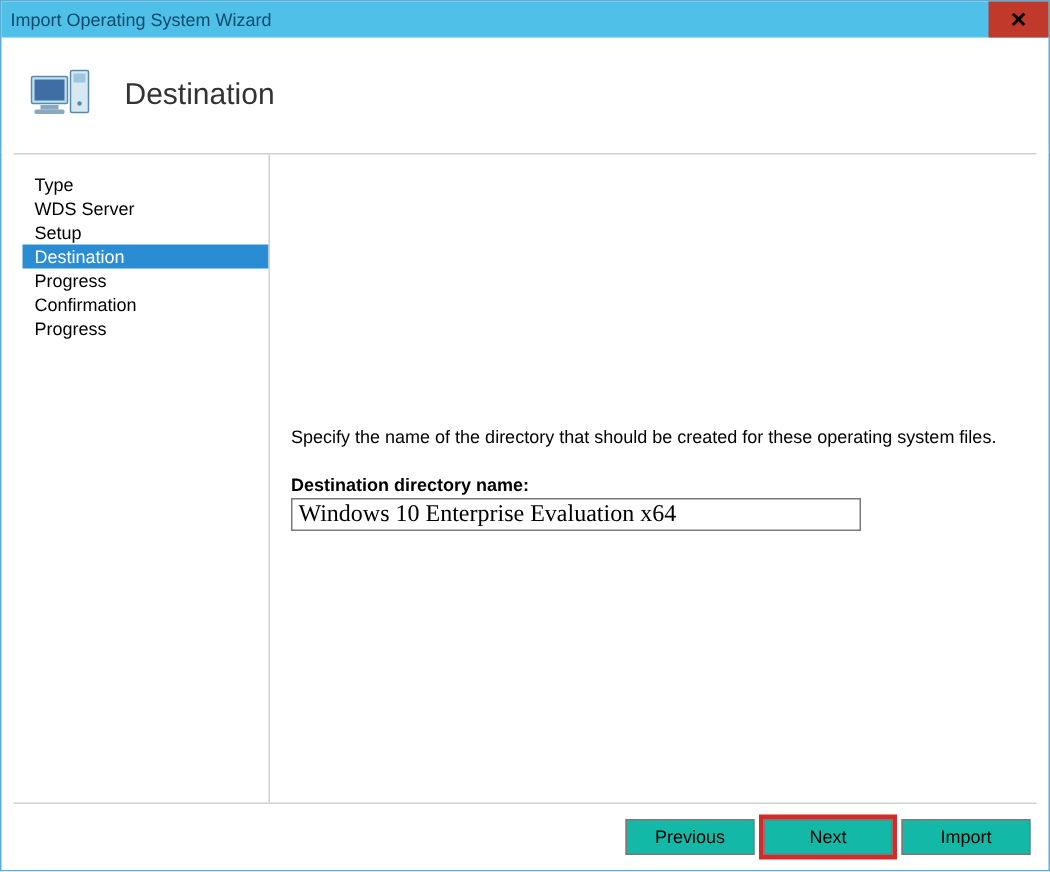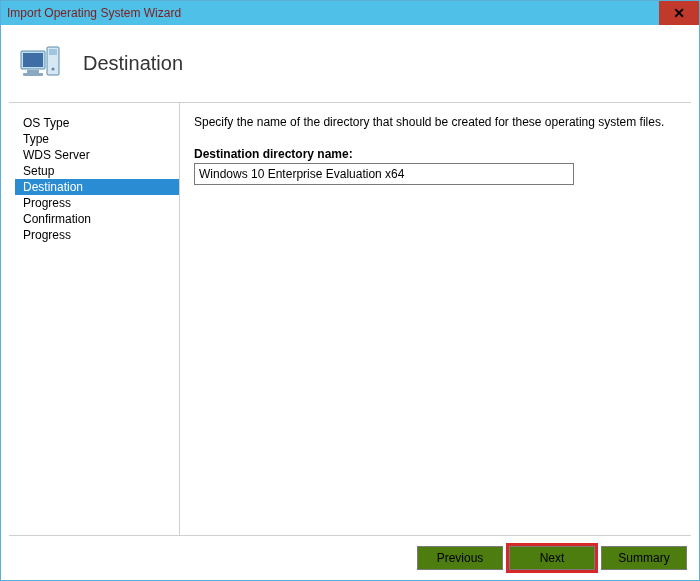--- a/index.html
+++ b/index.html
@@ -1,32 +1,32 @@
 <!DOCTYPE html>
 <html><head>
 <meta charset="utf-8">
 <style>
   * { box-sizing: border-box; }
   html, body { margin: 0; padding: 0; font-family: "Segoe UI", Tahoma, sans-serif; font-size: 12px; color: #000; background: #fff; }
   .window { width: 700px; height: 581px; border: 1px solid #5aaed6; display: flex; flex-direction: column; }
   .titlebar { height: 24px; background: #4fc0e8; display: flex; align-items: center; justify-content: space-between; }
-  .titlebar-title { padding-left: 6px; font-size: 12px; color: #7f1d1d; }
+  .titlebar-title { padding-left: 6px; font-size: 12px; color: #0c4a6e; }
   .titlebar-close { width: 40px; height: 24px; background: #c0392b; display: flex; align-items: center; justify-content: center; color: #000; font-weight: bold; font-size: 14px; cursor: pointer; }
   .header { padding: 18px 18px 18px 18px; display: flex; align-items: center; gap: 20px; border-bottom: 1px solid #fff; }
   .header-title { font-family: "Segoe UI Light", "Segoe UI", sans-serif; font-size: 20px; color: #333; }
   .body { flex: 1; display: flex; border-top: 1px solid #d0d0d0; margin: 0 8px; overflow: hidden; }
   .sidebar { width: 170px; padding: 12px 0 0 6px; }
   .sidebar-item { padding: 1px 8px; cursor: pointer; }
   .sidebar-item.selected { background: #2a8dd4; color: #fff; }
-  .main { flex: 1; border-left: 1px solid #d0d0d0; padding: 12px 14px; display: flex; flex-direction: column; }
+  .main { flex: 1; border-left: 1px solid #d0d0d0; padding: 12px 14px; display: flex; flex-direction: column; justify-content: center; }
   .instruction { margin-bottom: 18px; }
   .field-label { margin-bottom: 2px; font-weight: bold; }
-  .text-input { width: 380px; height: 22px; border: 1px solid #7a7a7a; padding: 4px 4px; font-family: Liberation Sans, sans-serif; font-size: 12px; }
+  .text-input { width: 380px; height: 22px; border: 1px solid #7a7a7a; padding: 4px 4px; font-family: Liberation Serif, serif; font-size: 16px; }
   .footer { border-top: 1px solid #d0d0d0; margin: 0 8px; padding: 10px 4px 10px 0; display: flex; justify-content: flex-end; gap: 6px; }
-  .btn { width: 86px; height: 24px; border: 1px solid #7a7a7a; background: #4d7c0f; font-family: inherit; font-size: 12px; cursor: pointer; }
+  .btn { width: 86px; height: 24px; border: 1px solid #7a7a7a; background: #14b8a6; font-family: inherit; font-size: 12px; cursor: pointer; }
   .btn.highlight { outline: 3px solid #d42a2a; outline-offset: 0; text-align: center; }
   .pc-icon svg { display: block; }
 </style>
 </head>
 <body>
 
 <div class="window">
 
   <div class="titlebar">
     <div class="titlebar-title">Import Operating System Wizard</div>
@@ -45,35 +45,34 @@
         <rect x="28" y="4" width="12" height="28" rx="1" fill="#d6e8f2" stroke="#5a8aa8"></rect>
         <rect x="30" y="6" width="8" height="6" fill="#9fc6de"></rect>
         <circle cx="34" cy="26" r="1.5" fill="#5a8aa8"></circle>
       </svg>
     </span>
     <div class="header-title">Destination</div>
   </div>
 
   <div class="body">
     <div class="sidebar" id="sidebar">
-        <div class="sidebar-item">OS Type</div>
         <div class="sidebar-item">Type</div>
         <div class="sidebar-item">WDS Server</div>
         <div class="sidebar-item">Setup</div>
         <div class="sidebar-item selected">Destination</div>
         <div class="sidebar-item">Progress</div>
         <div class="sidebar-item">Confirmation</div>
         <div class="sidebar-item">Progress</div>
       </div>
     <div class="main">
       <div class="instruction">Specify the name of the directory that should be created for these operating system files.</div>
       <div class="field-label">Destination directory name:</div>
       <input type="text" class="text-input" value="Windows 10 Enterprise Evaluation x64" style="">
     </div>
   </div>
 
   <div class="footer">
     <button class="btn">Previous</button>
     <button class="btn highlight">Next</button>
-    <button class="btn">Summary</button>
+    <button class="btn">Import</button>
   </div>
 
 </div>
 
 </body></html>

